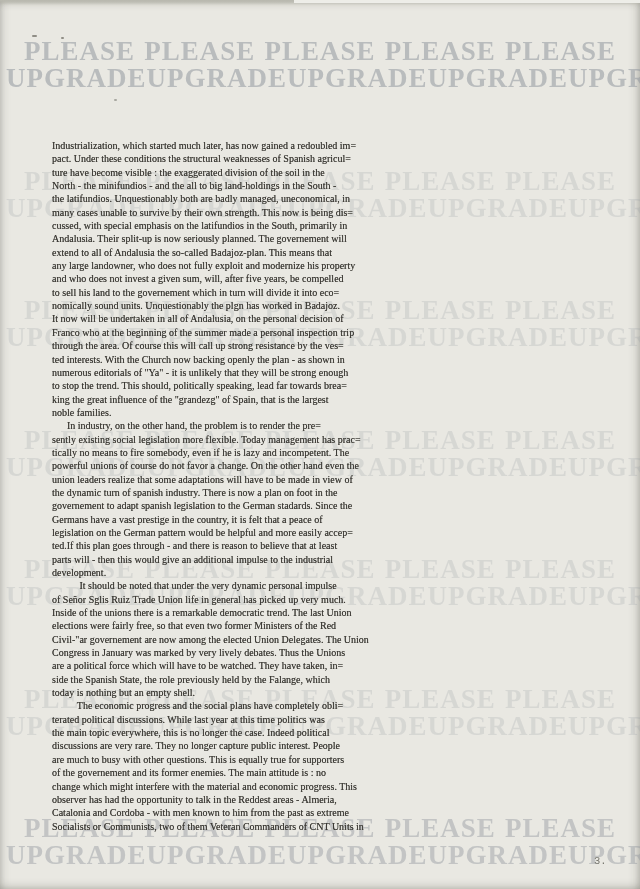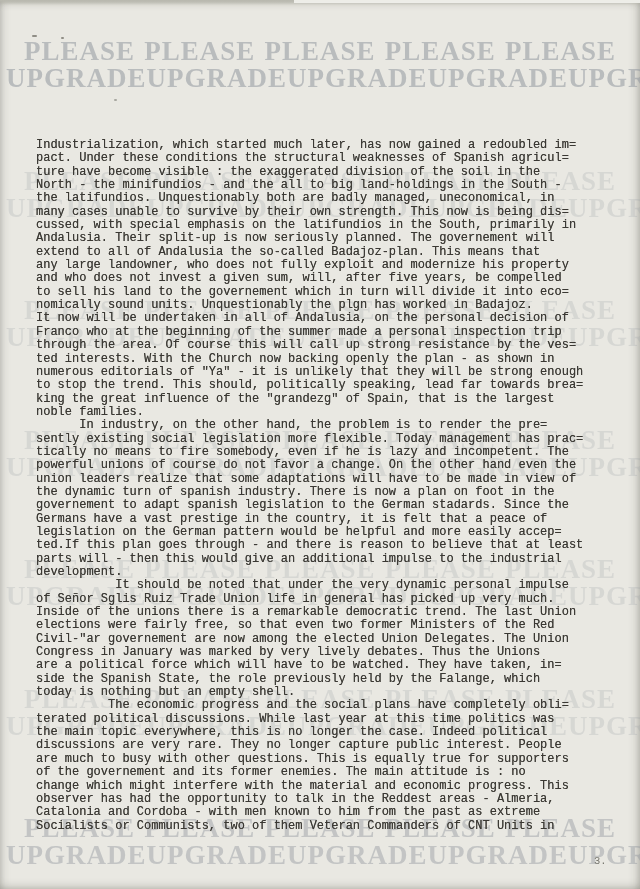--- a/index.html
+++ b/index.html
@@ -51,23 +51,23 @@
   .doc-header{
     position:absolute;top:59px;left:0;width:100%;
     text-align:center;
     font-family:"Liberation Mono","DejaVu Sans Mono",monospace;
     font-size:12.4px;
     color:var(--ink);
     white-space:pre;
     text-shadow:0 0 .6px rgba(58,56,51,.75);
   }
   .doc-body{
-    position:absolute;left:36px;top:139px;
-    font-family:Liberation Mono, monospace;
-    font-size:12px;
+    position:absolute;left:52px;top:139px;
+    font-family:Liberation Serif, serif;
+    font-size:10px;
     line-height:13.35px;
     color:var(--ink);
     white-space:pre;
     text-shadow:0 0 .6px rgba(58,56,51,.75);
   }
   .doc-line{height:13.35px;}
   .page-num{
     position:absolute;left:594px;top:855px;
     font-family:"Liberation Mono","DejaVu Sans Mono",monospace;
     font-size:10.5px;

